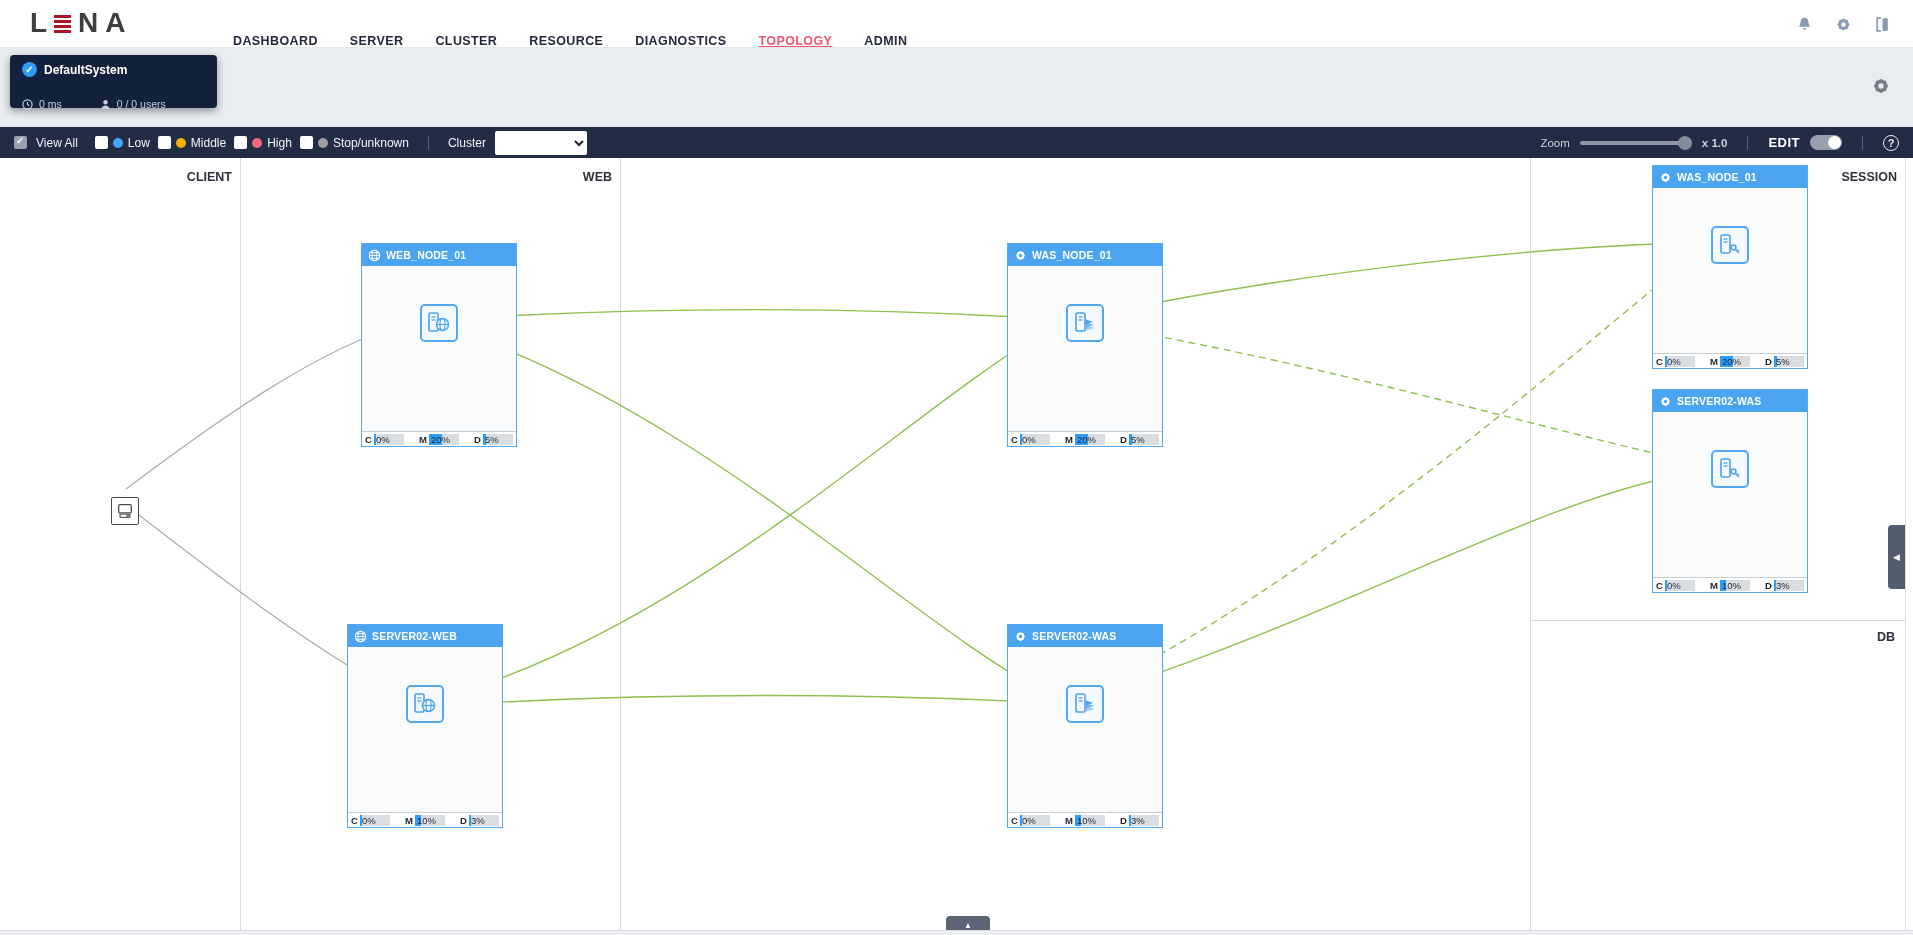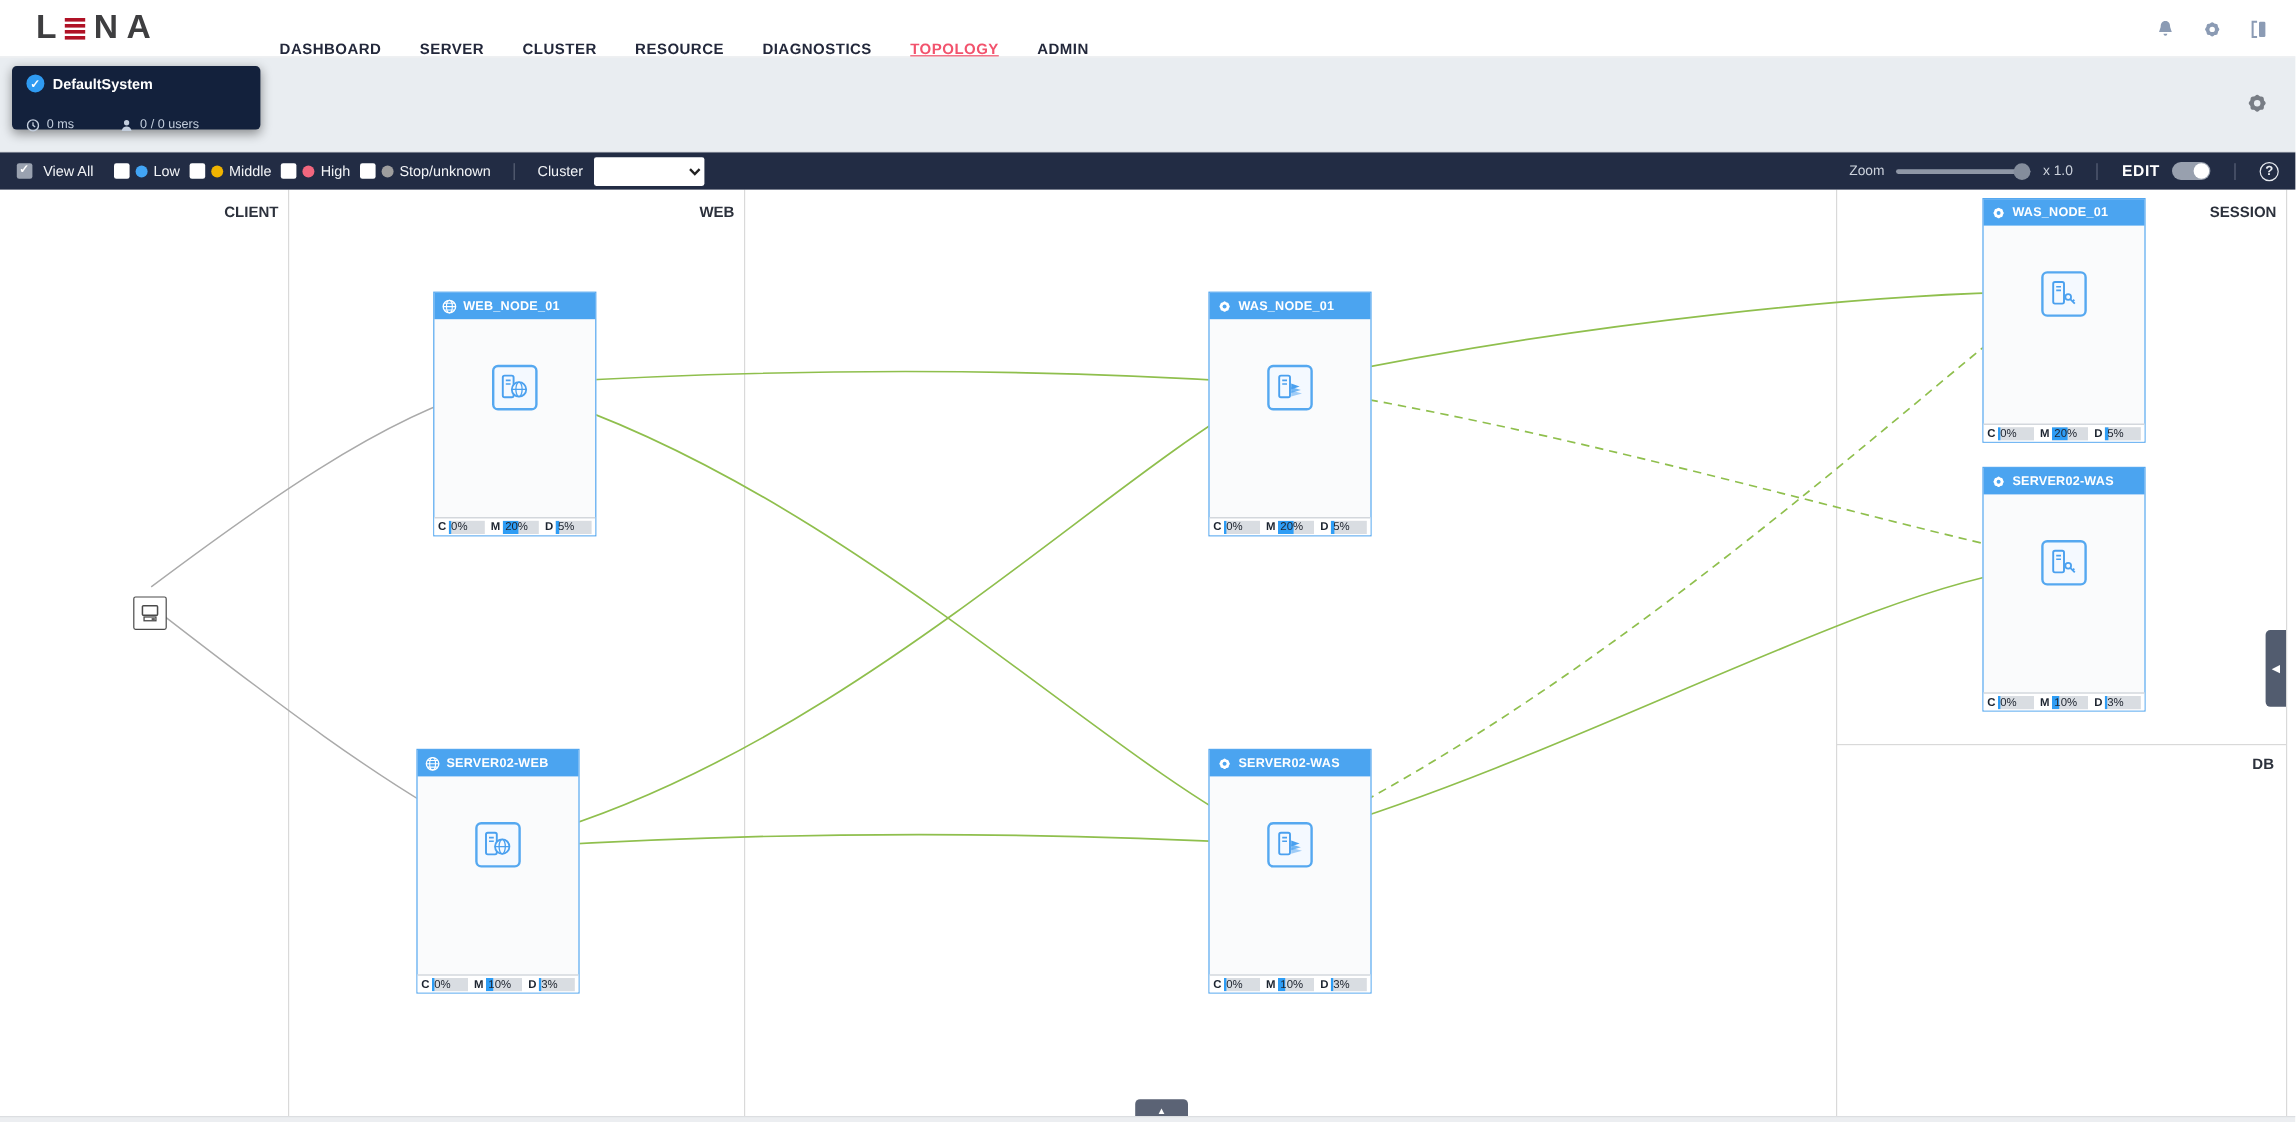--- a/index.html
+++ b/index.html
@@ -49,38 +49,38 @@
   .dot { width:10px; height:10px; border-radius:50%; display:inline-block; flex:none; }
   .fb-item { display:flex; align-items:center; gap:5px; margin-left:8px; }
   .fb-divider { width:1px; height:14px; background:#5a6377; margin:0 10px; }
   .cluster-select { width:92px; height:22px; font-size:12px; font-family:Liberation Serif, serif;
                     border:none; border-radius:2px; padding:12px 4px; background:#fff; color:#222; }
   .fb-right { margin-left:auto; display:flex; align-items:center; gap:10px; }
   .zoom-label { font-size:11.5px; color:#ccd2dc; }
   .zoom-slider { position:relative; width:112px; height:14px; cursor:pointer; }
   .zoom-track { position:absolute; left:0; right:0; top:5px; height:4px; border-radius:2px; background:#8f97a6; }
   .zoom-thumb { position:absolute; right:0; top:0; width:14px; height:14px; border-radius:50%; background:#848d9c; }
-  .zoom-value { font-size:11.5px; color:#ccd2dc; }
+  .zoom-value { font-size:11.5px; color:#ccd2dc;font-weight:bold; }
   .edit-label { font-size:13px; font-weight:700; letter-spacing:.5px; color:#fff; }
   .toggle { position:relative; width:32px; height:15px; border-radius:8px; background:#98a0ae; cursor:pointer; }
   .toggle .knob { position:absolute; right:1px; top:1px; width:13px; height:13px; border-radius:50%; background:#fff; }
   .help-icn { width:16px; height:16px; border:1.5px solid #e8ebf0; border-radius:50%; color:#e8ebf0;
               font-size:11px; font-weight:700; display:flex; align-items:center; justify-content:center; cursor:pointer; }
 
   
   .canvas { position:absolute; top:158px; left:0; width:1913px; height:777px; background:#fff; overflow:hidden; }
   .vline { position:absolute; top:0; bottom:0; width:1px; background:#d9d9d9; }
   .hline { position:absolute; height:1px; background:#d9d9d9; }
   .col-label { position:absolute; font-size:12.5px; font-weight:700; color:#2c313c; }
   .edges { position:absolute; left:0; top:0; pointer-events:none; }
 
   .client-node { position:absolute; left:111px; top:339px; width:28px; height:28px; background:#fff;
                  border:1.5px solid #4a4a4a; border-radius:2px; display:flex; align-items:center; justify-content:center; cursor:pointer; }
 
-  .tnode { position:absolute; width:136px; height:204px; border:1px solid #55a8f0; background:#fafbfc;
+  .tnode { position:absolute; width:156px; height:204px; border:1px solid #55a8f0; background:#fafbfc;
            display:flex; flex-direction:column; cursor:pointer;text-align:center; }
   .tnode-head { height:22px; flex:none; background:#4ba4f0; display:flex; align-items:center; gap:5px; padding:0 6px; }
   .tnode-hicon { width:13px; height:13px; display:flex; flex:none; }
   .tnode-title { color:#fff; font-size:10.5px; font-weight:700; letter-spacing:.2px; white-space:nowrap; }
   .tnode-body { flex:1; position:relative; }
   .tnode-icon { position:absolute; left:50%; top:38px; margin-left:-19px; width:38px; height:38px;
                 border:2px solid #55a8f0; border-radius:5px; background:#f4f9ff;
                 display:flex; align-items:center; justify-content:center; }
   .tnode-stats { height:15px; flex:none; border-top:1px solid #c9ced4; background:#fff;
                  display:flex; align-items:center; justify-content:space-between; padding:0 3px; }

